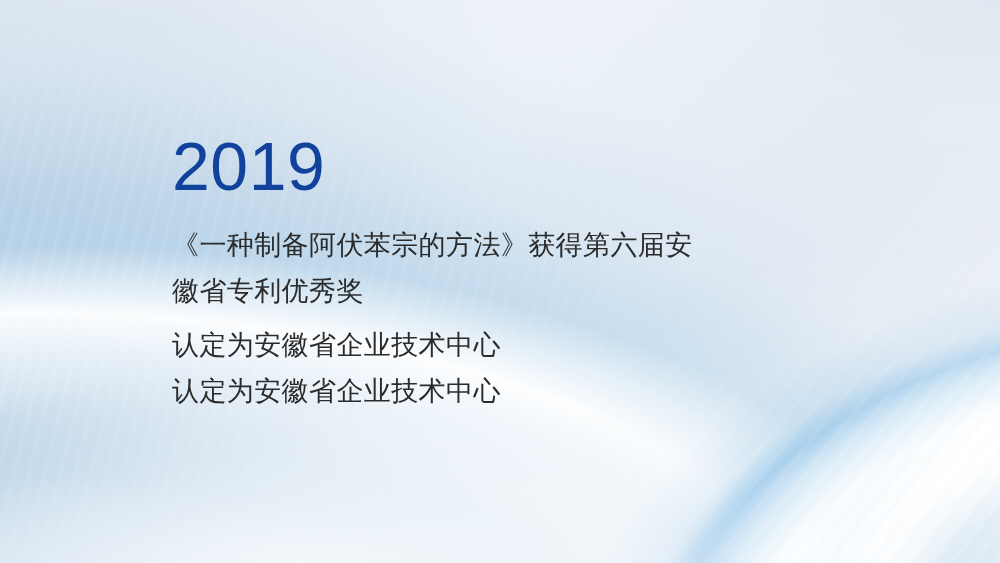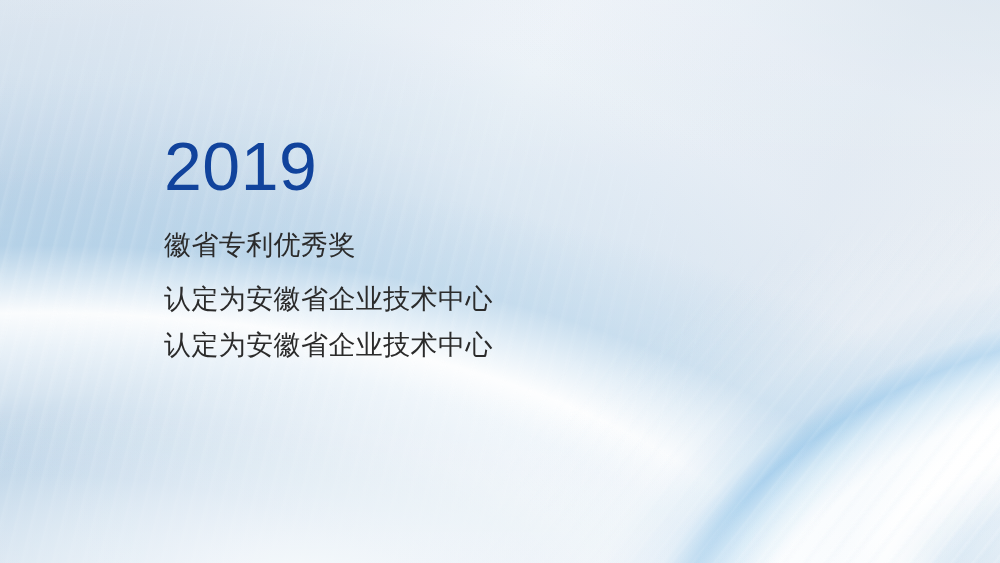--- a/index.html
+++ b/index.html
@@ -150,21 +150,21 @@
       linear-gradient(180deg,
         rgba(255,255,255,0.10) 0%,
         rgba(255,255,255,0.00) 35%,
         rgba(255,255,255,0.00) 70%,
         rgba(255,255,255,0.10) 100%);
   }
 
   
   #content {
     position: absolute;
-    left: 164px;
+    left: 172px;
     top: 132px;
     width: 640px;
   }
 
   #year {
     font-size: 68px;
     font-weight: 400;
     line-height: 1.0;
     letter-spacing: 0.5px;
     color: #11439c;
@@ -205,20 +205,21 @@
   <div class="bg-layer" id="bg-striations-2"></div>
   <div class="bg-layer" id="bg-bloom"></div>
   <div class="bg-layer" id="bg-topright"></div>
   <div class="bg-layer" id="bg-veil"></div>
 
   <div id="content">
 
     <div id="year">2019</div>
 
     <div id="body-lines">
+      <div class="body-line">《一种制备阿伏苯宗的方法》获得第六届安</div>
       <div class="body-line">徽省专利优秀奖</div>
       <div class="spacer-gap"></div>
       <div class="body-line">认定为安徽省企业技术中心</div>
       <div class="body-line">认定为安徽省企业技术中心</div>
     </div>
 
   </div>
 
 </div>
 

